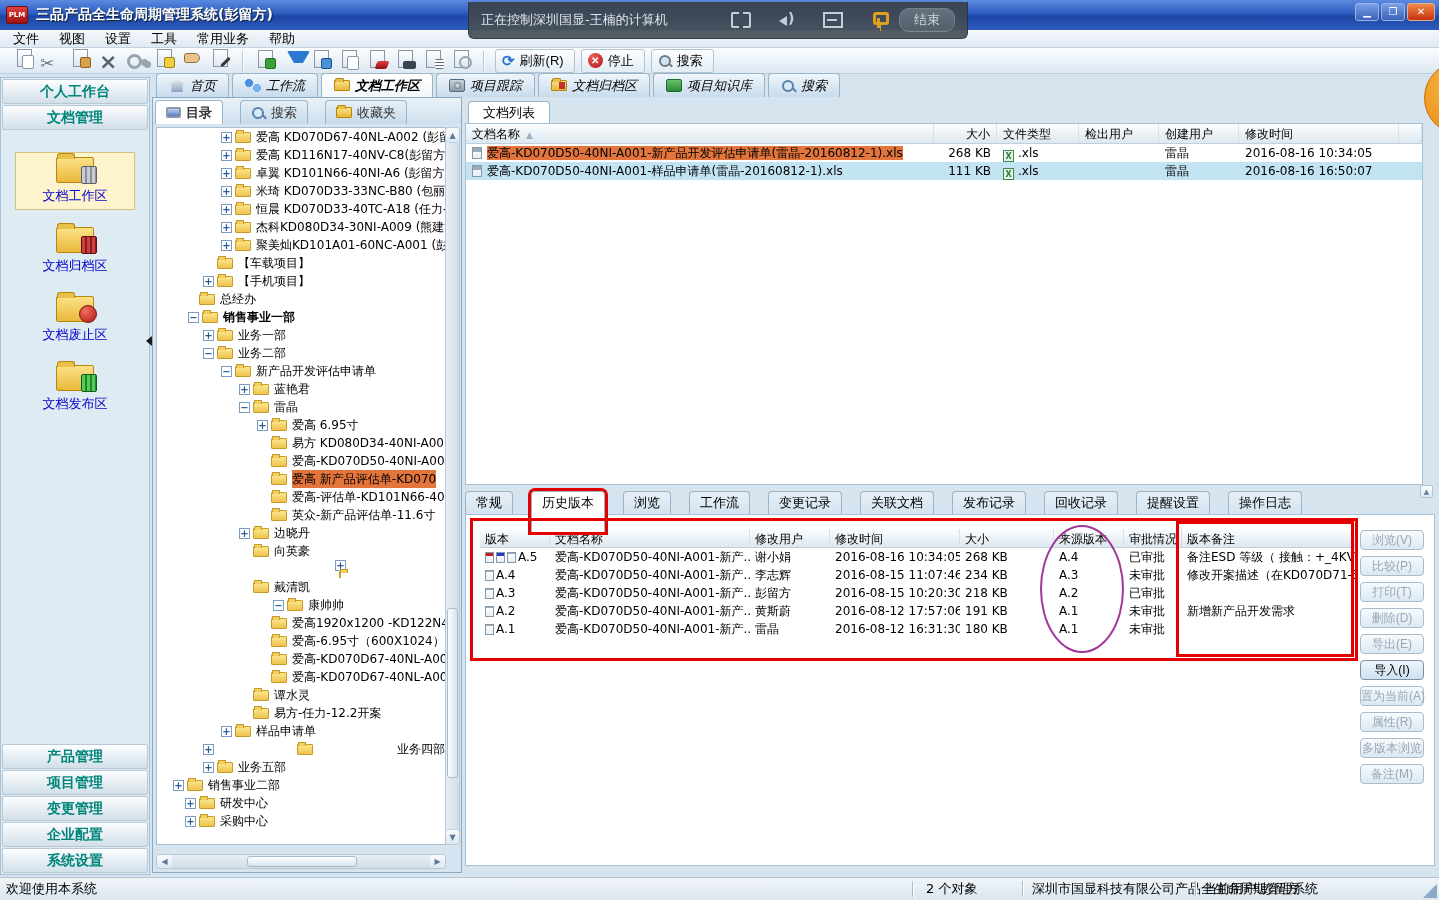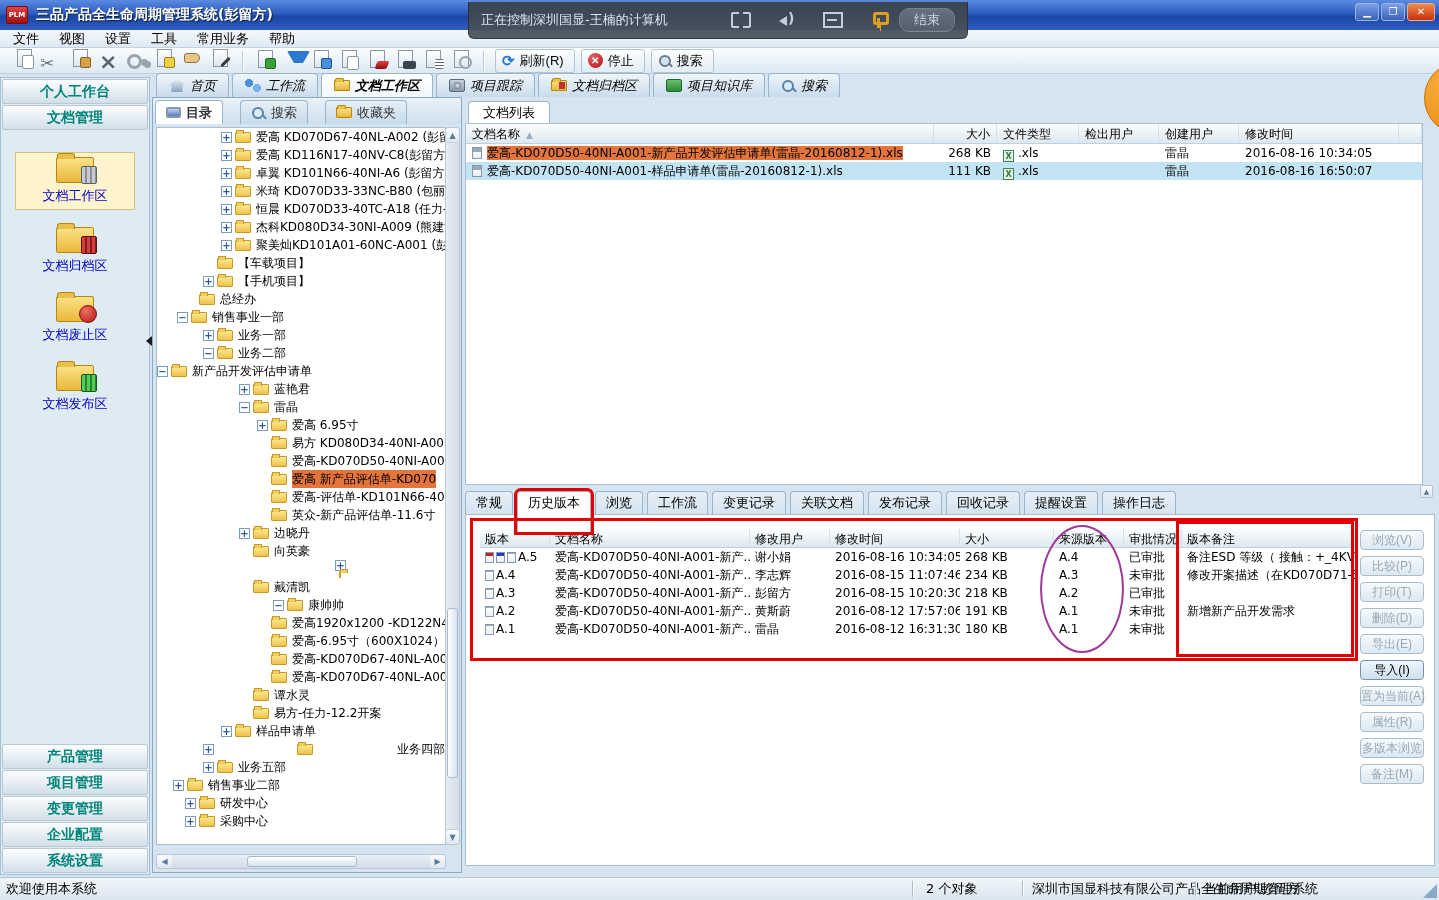--- a/index.html
+++ b/index.html
@@ -146,21 +146,21 @@
   .doc-row { height:18px; line-height:18px; }
   .doc-row > div { padding:0 6px; white-space:nowrap; overflow:hidden; font-size:12px; }
   .doc-row.hl-cyan { background:#c2e4f2; }
   .doc-row.hl-orange .doc-name-text { background:#e2743c; }
   .cell-right { text-align:right; }
   .doc-ic { display:inline-block; width:10px; height:12px; background:linear-gradient(#fff,#e8eef4); border:1px solid #8898a8; margin-right:5px; vertical-align:-2px; box-shadow:inset 0 3px 0 -2px #9ab, inset 0 6px 0 -2px #9ab; }
   .xls-ic { display:inline-block; width:11px; height:12px; background:#e8f0e8; border:1px solid #3a8a4a; color:#2a7a3a; font-size:8px; font-weight:bold; text-align:center; line-height:12px; margin-right:4px; vertical-align:-2px; }
   .mini-up { position:absolute; right:6px; top:388px; width:13px; height:13px; background:linear-gradient(#fbfcfe,#dde7f0); border:1px solid #b0c4d4; font-size:7px; color:#5a7a9a; text-align:center; line-height:12px; border-radius:2px; }
 
   
-  .detail-tabs { position:absolute; left:3px; top:394px; width:970px; height:41px; display:flex; gap:4px; }
+  .detail-tabs { position:absolute; left:3px; top:394px; width:970px; height:41px; display:flex; gap:18px; }
   .dtab { padding:2px 10px 0 10px; font-size:13px; border:1px solid #9ab4ca; border-bottom:none; border-radius:4px 4px 0 0; background:linear-gradient(#e6eff7,#c6daea); }
   .dtab.active { background:#fff; }
   .dtab.red-boxed { outline:3px solid #e40000; outline-offset:0px; position:relative; z-index:5; background:#fff; }
   .detail-area { position:absolute; left:3px; top:417px; width:970px; height:352px; background:#fff; border:1px solid #a8c0d4; }
 
   
   .hist-table { position:absolute; left:14px; top:14px; width:876px; }
   .hist-grid { display:grid; grid-template-columns:70px 200px 80px 130px 94px 70px 58px 174px; }
   .hist-head { height:19px; background:linear-gradient(#fbfdfe,#dde8f0); border-bottom:1px solid #c0d0de; }
   .hist-head > div { padding:2px 5px; font-size:12px; border-right:1px solid #d4e0ea; white-space:nowrap; overflow:hidden; }
@@ -399,39 +399,39 @@
         <span class="tfolder"></span>
         <span class="tlabel">【手机项目】</span>
       </div>
 
       <div class="tnode" style="padding-left: 28px;">
         <span class="toggle none"></span>
         <span class="tfolder"></span>
         <span class="tlabel">总经办</span>
       </div>
 
-      <div class="tnode" style="padding-left: 20px;">
+      <div class="tnode" style="padding-left: 31px; font-weight: bold;">
         <span class="toggle minus"></span>
         <span class="tfolder"></span>
         <span class="tlabel">销售事业一部</span>
       </div>
 
       <div class="tnode" style="padding-left: 46px;">
         <span class="toggle plus"></span>
         <span class="tfolder"></span>
         <span class="tlabel">业务一部</span>
       </div>
 
       <div class="tnode" style="padding-left: 46px;">
         <span class="toggle minus"></span>
         <span class="tfolder"></span>
         <span class="tlabel">业务二部</span>
       </div>
 
-      <div class="tnode" style="">
+      <div class="tnode" style="padding-left: 64px;">
         <span class="toggle minus"></span>
         <span class="tfolder"></span>
         <span class="tlabel">新产品开发评估申请单</span>
       </div>
 
       <div class="tnode" style="padding-left: 82px;">
         <span class="toggle plus"></span>
         <span class="tfolder"></span>
         <span class="tlabel">蓝艳君</span>
       </div>

